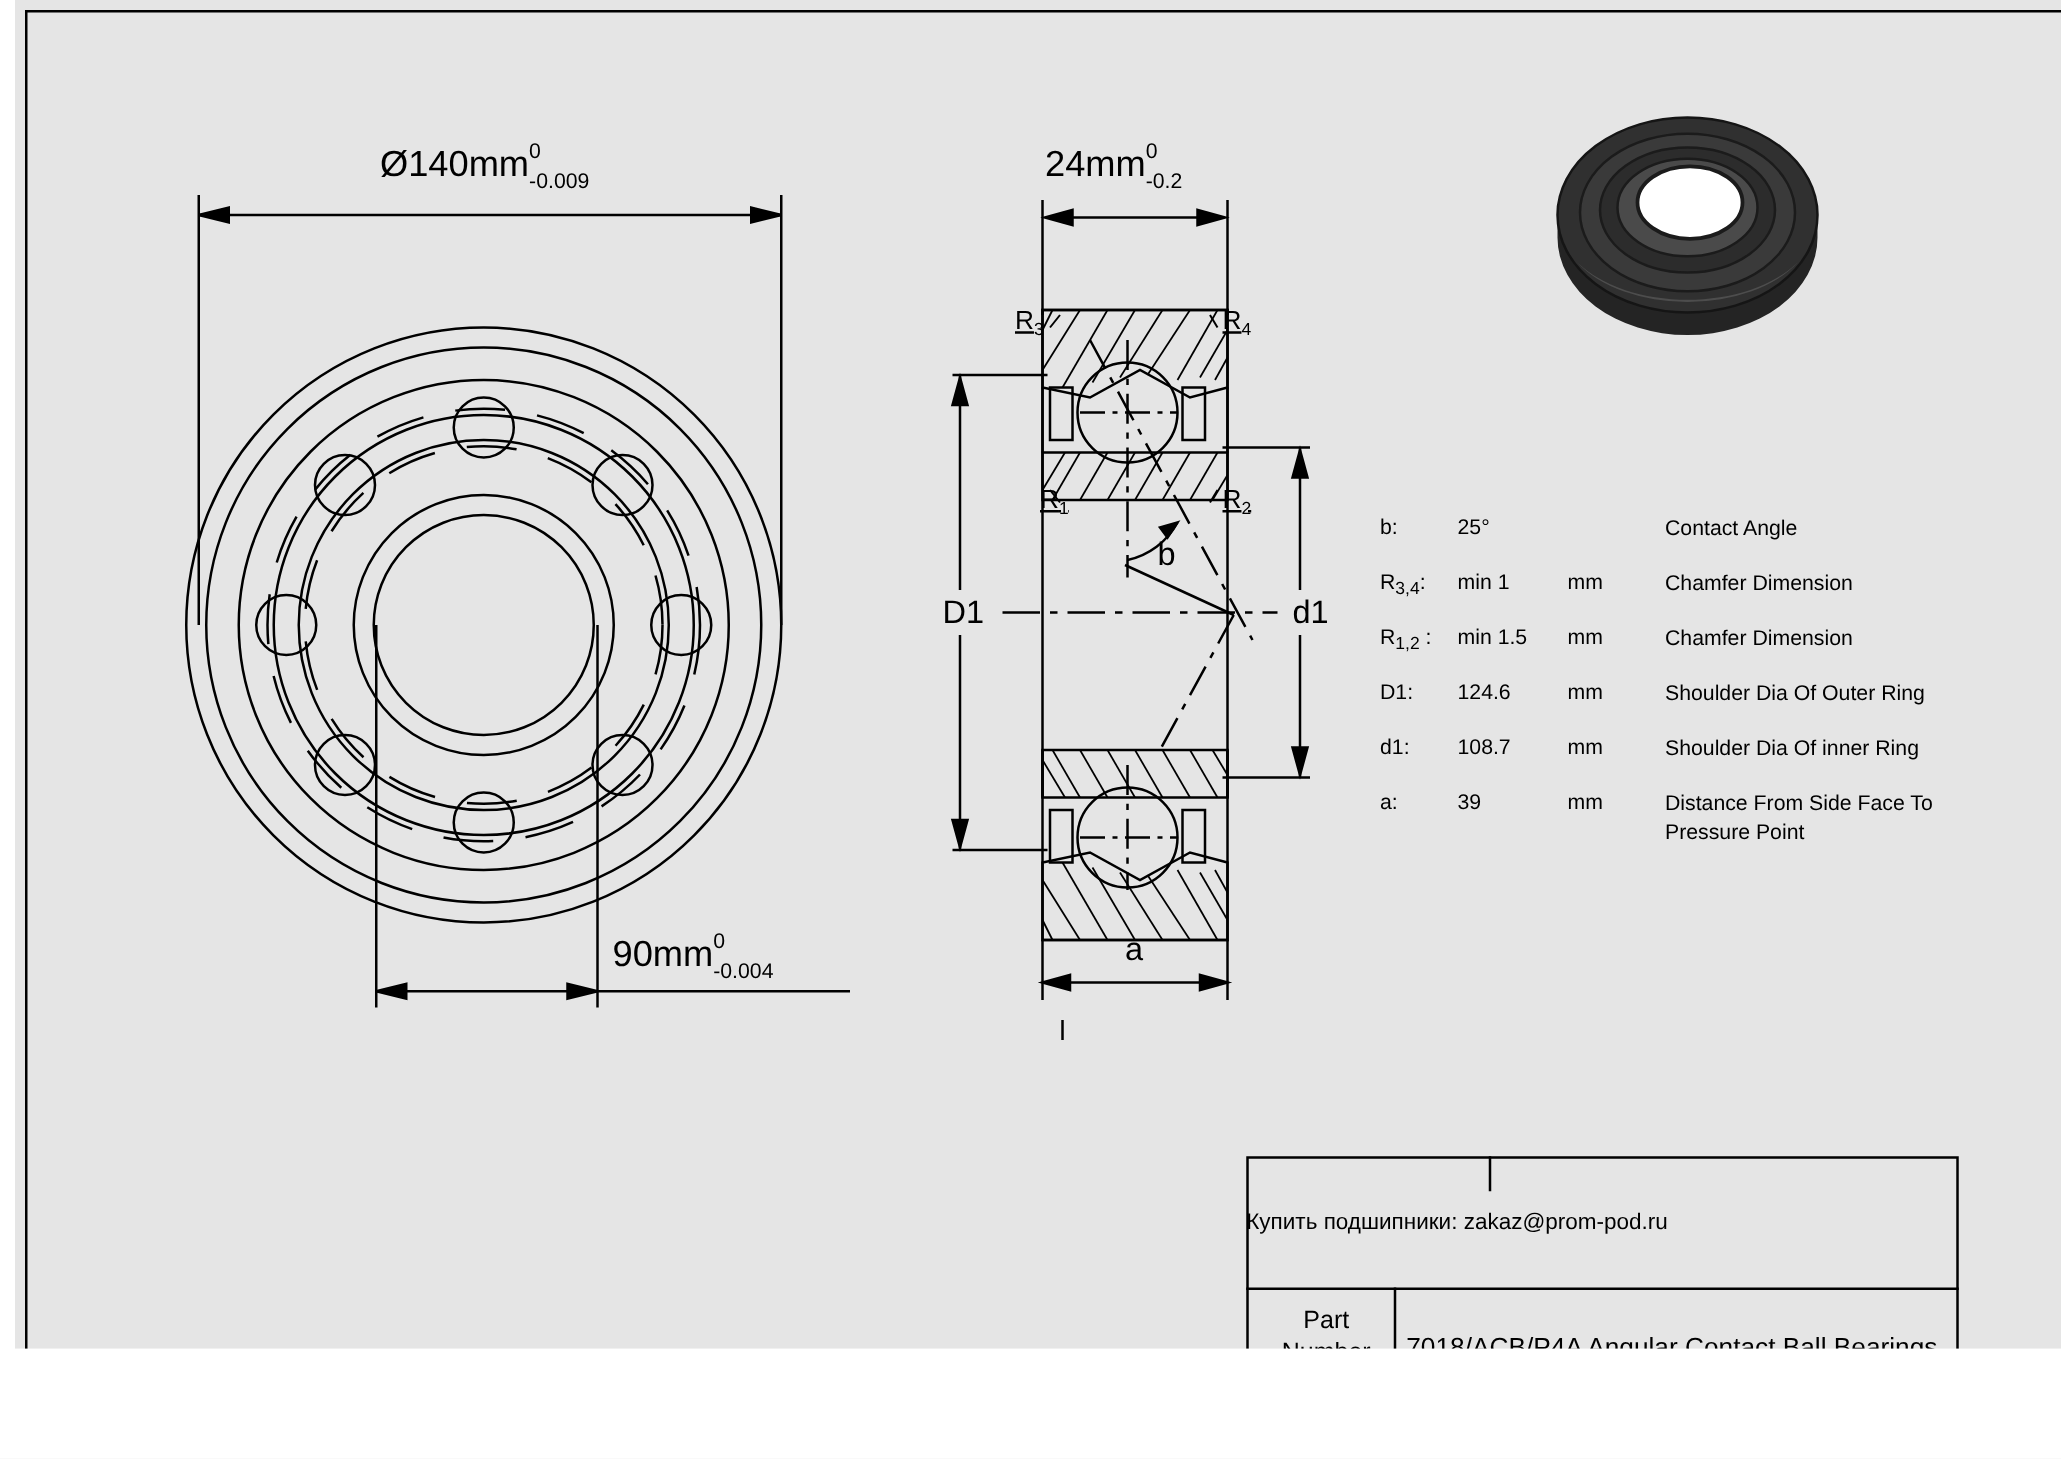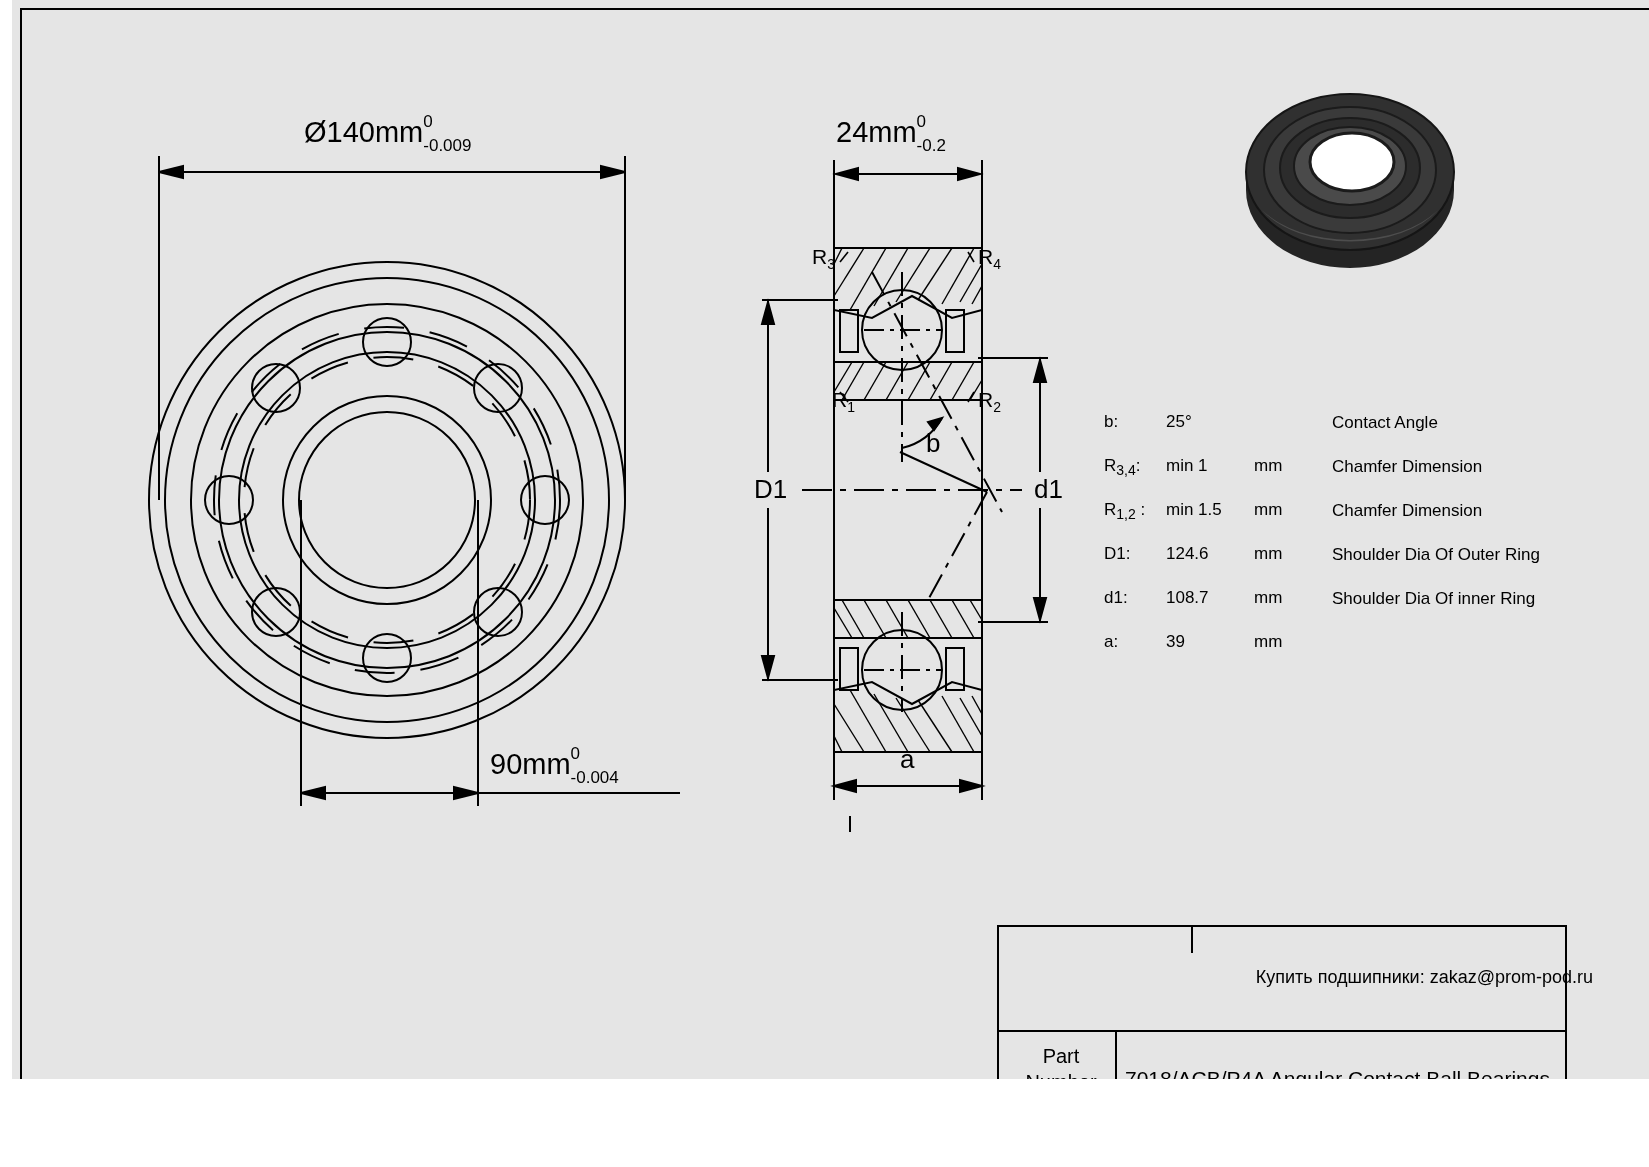--- a/index.html
+++ b/index.html
@@ -60,20 +60,21 @@
     position: absolute;
     left: 0;
     top: -6px;
     font-size: 17px;
     white-space: nowrap;
   }
   .label {
     position: absolute;
     font-size: 21px;
     white-space: nowrap;
+    text-decoration: underline;
   }
   .label-big {
     position: absolute;
     font-size: 26px;
     white-space: nowrap;
   }
   .sub {
     font-size: 14px;
     vertical-align: sub;
   }
@@ -126,23 +127,22 @@
   #tb-vline-bot {
     position: absolute;
     left: 118px; top: 105px;
     width: 0; height: 85px;
     border-left: 2px solid #000;
   }
   #tb-email {
     position: absolute;
     left: 0; top: 42px;
     width: 570px;
-    text-align: right;
+    text-align: left;
     font-size: 18px;
-    padding-left: 26px;
   }
   #tb-part-label {
     position: absolute;
     left: 10px; top: 118px;
     width: 108px;
     text-align: center;
     font-size: 20px;
     line-height: 1.32;
   }
   #tb-part-value {
@@ -420,20 +420,21 @@
     <div class="row">
       <div class="c-sym">d1:</div>
       <div class="c-val">108.7</div>
       <div class="c-unit">mm</div>
       <div class="c-desc">Shoulder Dia Of inner Ring</div>
     </div>
     <div class="row">
       <div class="c-sym">a:</div>
       <div class="c-val">39</div>
       <div class="c-unit">mm</div>
+      <div class="c-desc">Distance From Side Face To Pressure Point</div>
     </div>
   </div>
 
   <div id="title-block">
     <div id="tb-outer"></div>
     <div id="tb-hline"></div>
     <div id="tb-vline-top"></div>
     <div id="tb-vline-bot"></div>
     <div id="tb-email">Купить подшипники: zakaz@prom-pod.ru</div>
     <div id="tb-part-label">Part Number</div>

